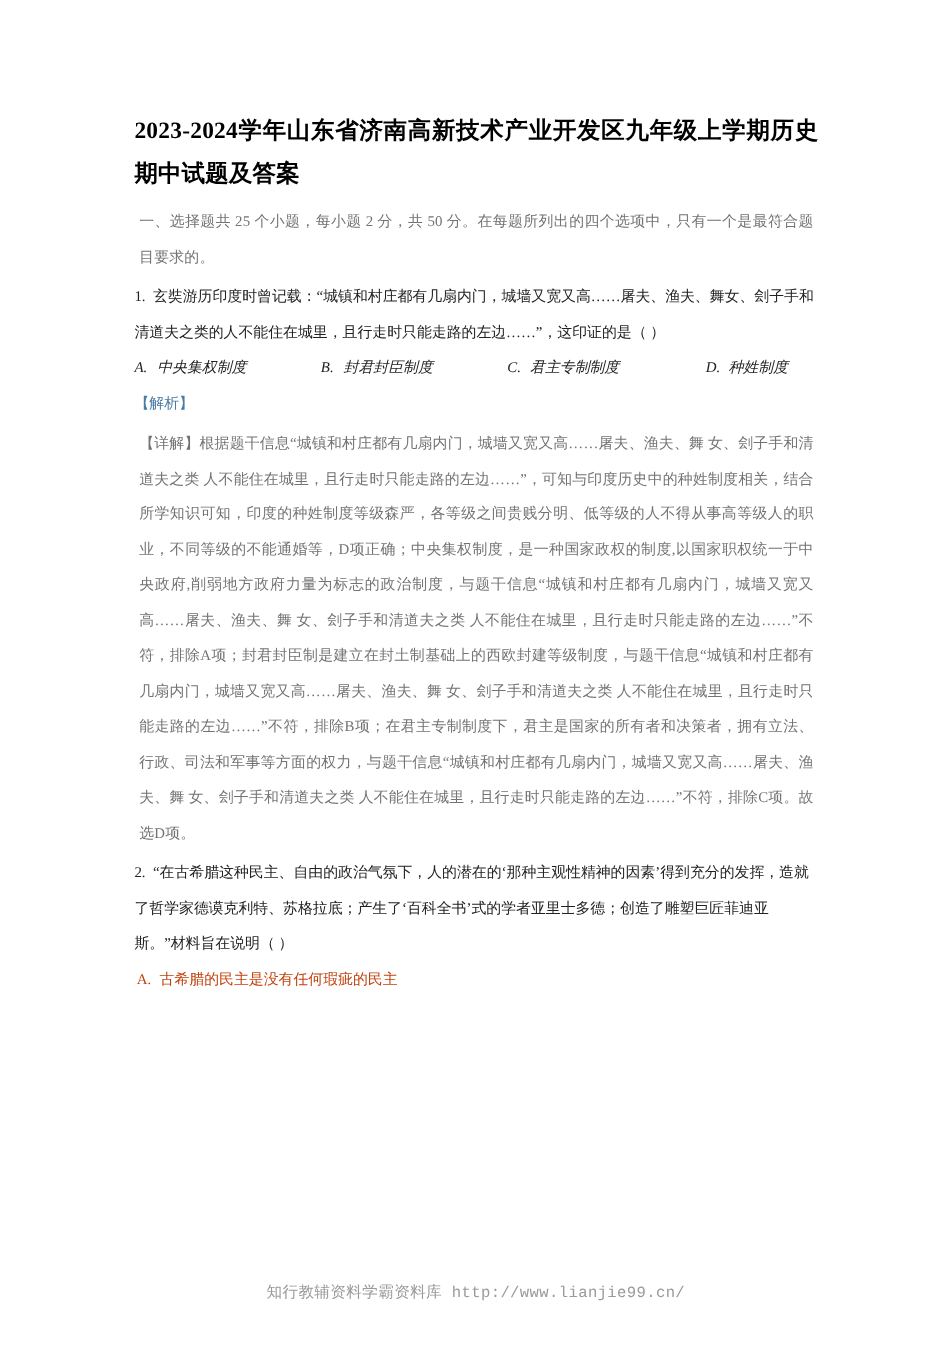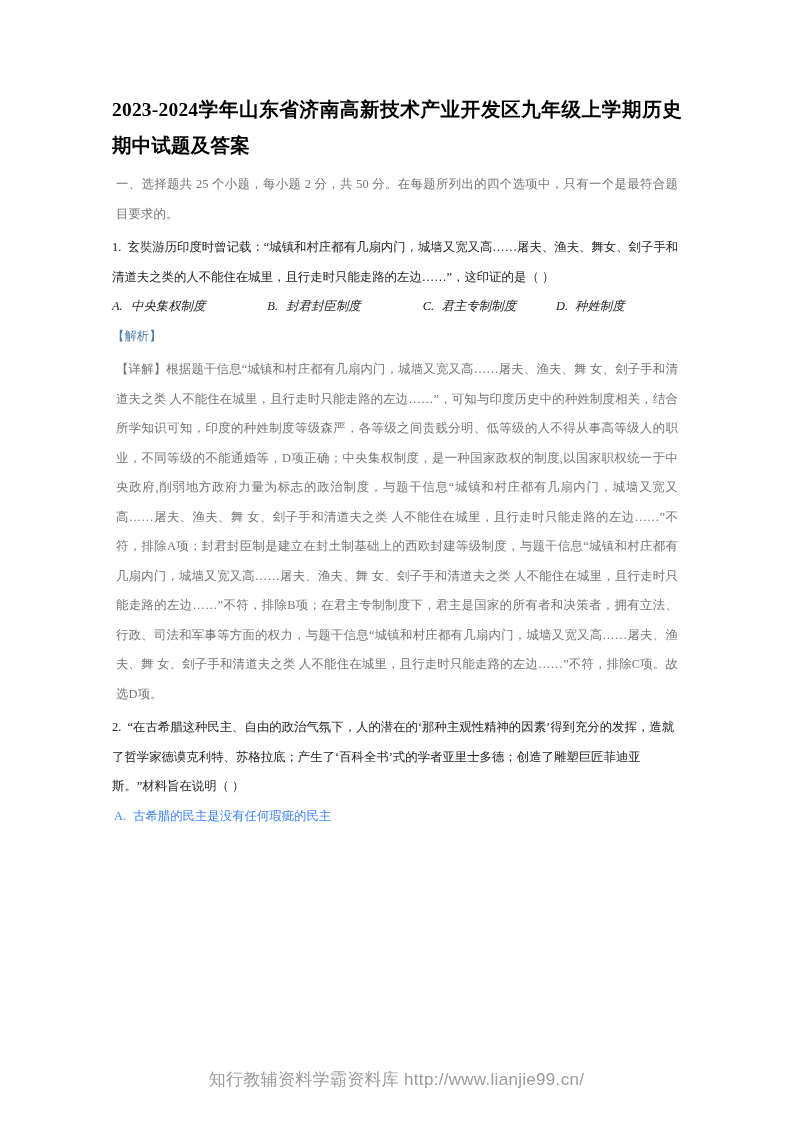--- a/index.html
+++ b/index.html
@@ -65,47 +65,47 @@
     text-align: justify;
     text-justify: inter-ideograph;
     white-space: normal;
   }
   .opt-cell {
     display: inline-block;
     font-style: italic;
   }
   .opt-gap-a { margin-right: 62px; }
   .opt-gap-b { margin-right: 62px; }
-  .opt-gap-c { margin-right: 40px; }
+  .opt-gap-c { margin-right: 72px; }
   .q-line {
     font-size: 12.4px;
     line-height: 29.5px;
     margin: 0;
     color: #222;
   }
   .opt-line {
     font-size: 12.4px;
     line-height: 29.5px;
     margin: 0;
     padding-left: 2px;
-    color: #3b82f6;
+    color: #c2410c;
   }
   .opt-letter {
     display: inline-block;
     min-width: 19px;
   }
   .footer {
     position: absolute;
     left: 0;
     top: 1068px;
     width: 793px;
     text-align: center;
-    font-size: 17px;
+    font-size: 13px;
     color: #9a9a9a;
-    font-family: Liberation Sans, sans-serif;
+    font-family: Liberation Mono, monospace;
     letter-spacing: 0.3px;
   }
 </style>
 </head>
 <body>
 
 <div id="page">
 
   <div class="content">
 

